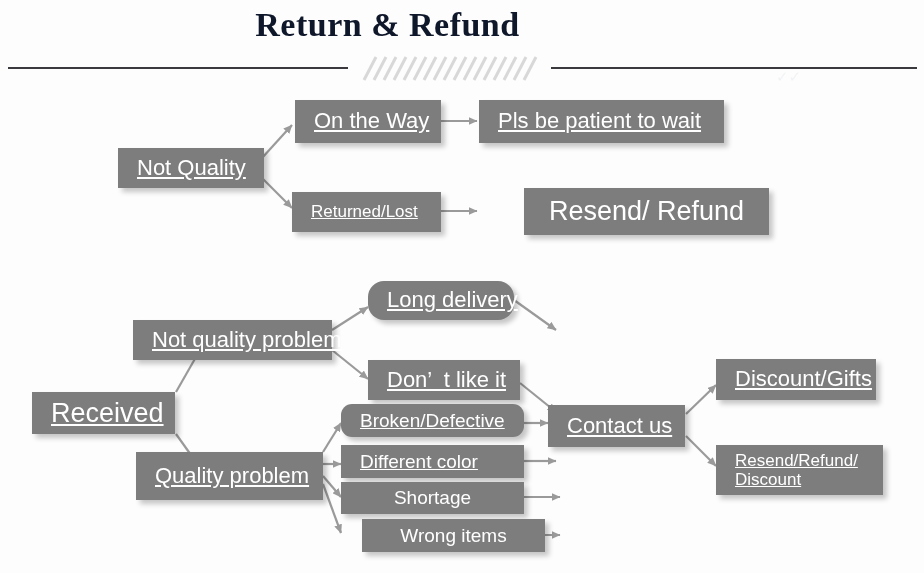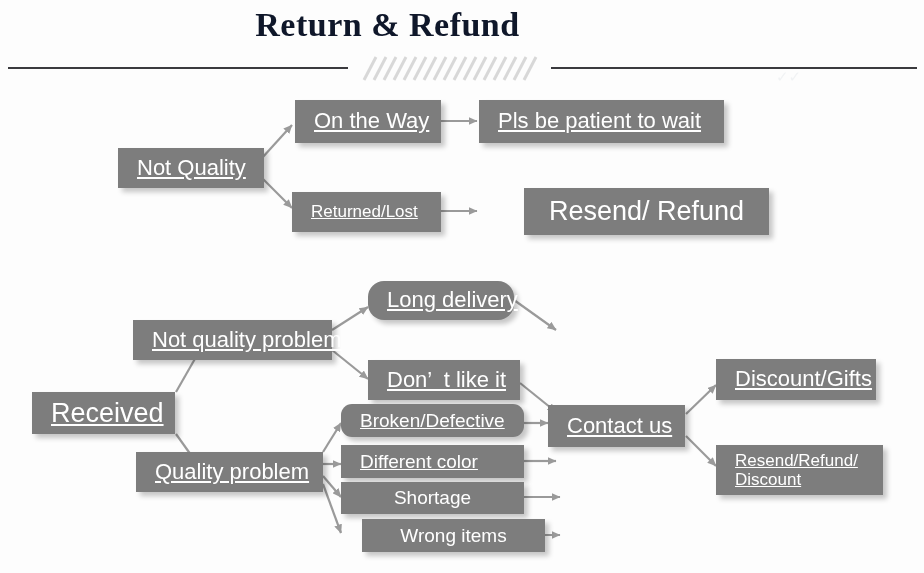--- a/index.html
+++ b/index.html
@@ -170,21 +170,21 @@
   <div class="node left f-lg" style="left:479px; top:100px; width:245px; height:43px;">Pls be patient to wait</div>
 
   <div class="node left f-sm" style="left:292px; top:192px; width:149px; height:40px;">Returned/Lost</div>
 
   <div class="node center f-xl" style="left:480px; top:188px; width:245px; height:47px;margin-left:44px;">Resend/ Refund</div>
 
   <div class="node left f-xl" style="left:32px; top:392px; width:143px; height:42px;">Received</div>
 
   <div class="node left f-lg" style="left:133px; top:320px; width:199px; height:40px;">Not quality problem</div>
 
-  <div class="node left f-lg" style="left:136px; top:452px; width:187px; height:40px;text-align:right;">Quality problem</div>
+  <div class="node left f-lg" style="left:136px; top:452px; width:187px; height:48px;text-align:right;">Quality problem</div>
 
   <div class="node left f-lg" style="left:368px; top:281px; width:146px; height:39px;border-radius:16px;">Long delivery</div>
 
   <div class="node left f-lg" style="left:368px; top:360px; width:152px; height:40px;">Don’  t like it</div>
 
   <div class="node left f-md" style="left:341px; top:404px; width:183px; height:33px;border-radius:11px;">Broken/Defective</div>
 
   <div class="node left f-md" style="left:341px; top:445px; width:183px; height:33px;">Different color</div>
 
   <div class="node center f-md" style="left:341px; top:482px; width:183px; height:32px;">Shortage</div>

